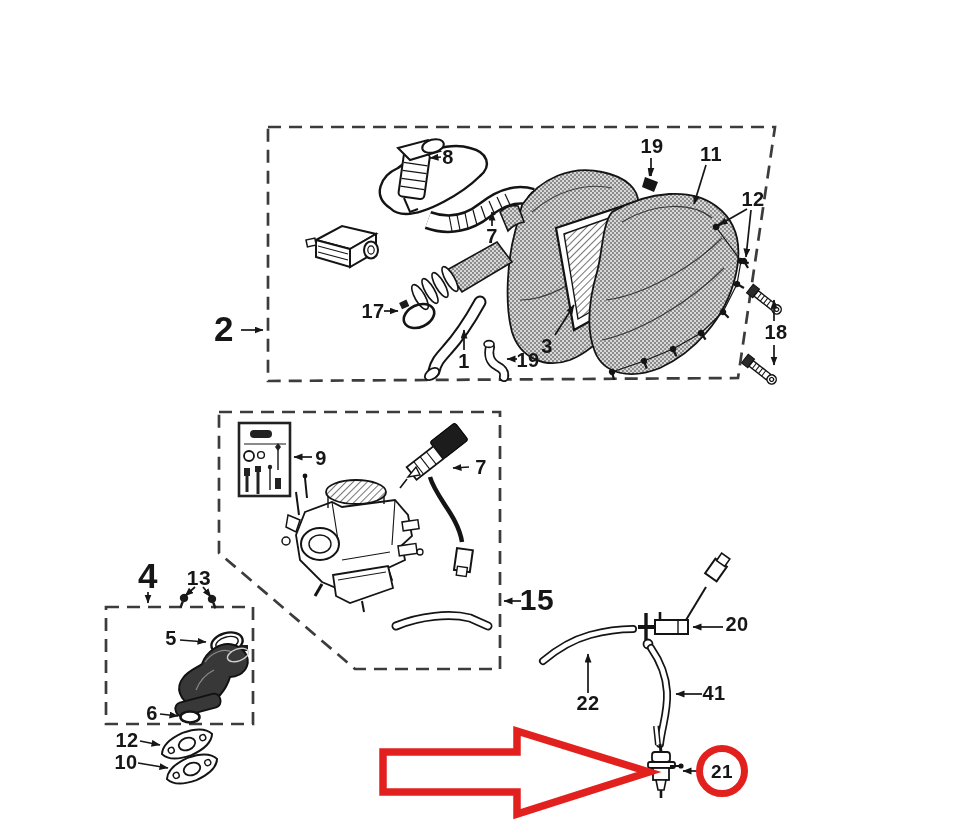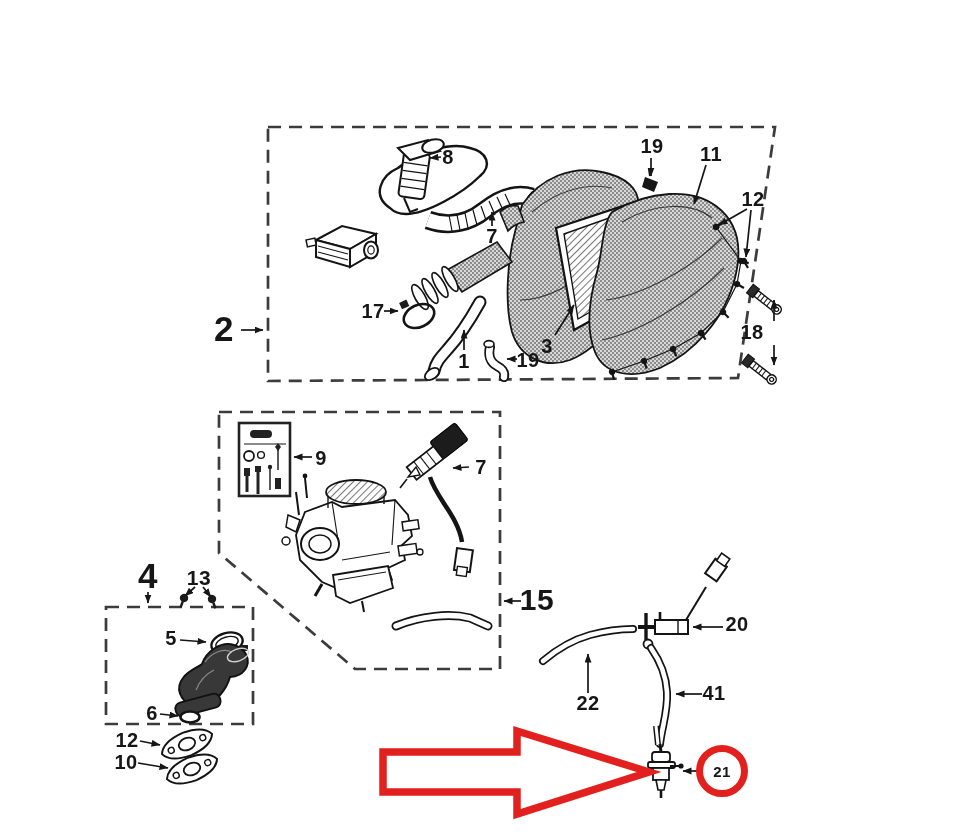--- a/index.html
+++ b/index.html
@@ -4,21 +4,21 @@
 <style>
   html,body{margin:0;padding:0;background:#fff;}
   #stage{position:relative;width:960px;height:836px;background:#fff;overflow:hidden;
          font-family:"Liberation Sans",sans-serif;}
   #art{position:absolute;left:0;top:0;}
   .lbl{position:absolute;transform:translate(-50%,-50%);font-weight:bold;color:#161616;
        font-size:20px;line-height:1;letter-spacing:.5px;white-space:nowrap;z-index:5;}
   .lbl.big{font-size:35px;}
   .lbl.mid{font-size:30px;text-align:right;}
   .lbl.sm{font-size:21px;}
-  .lbl.circled{font-size:15px;z-index:7;}
+  .lbl.circled{font-size:19px;z-index:7;}
 </style>
 </head>
 <body>
 
 <div id="stage">
 
 <svg id="art" width="960" height="836" viewBox="0 0 960 836">
   <defs>
     <marker id="ah" markerWidth="10" markerHeight="8" refX="8.5" refY="3.5" orient="auto" markerUnits="userSpaceOnUse">
       <path d="M0,0 L9,3.5 L0,7 Z" fill="#161616"></path>
@@ -343,21 +343,21 @@
 
 <div class="lbl big" style="left:224px;top:328px">2</div>
 <div class="lbl big" style="left:148px;top:575px">4</div>
 <div class="lbl mid" style="left:537px;top:600px">15</div>
 
 <div class="lbl" style="left:448px;top:157px">8</div>
 <div class="lbl" style="left:492px;top:236px">7</div>
 <div class="lbl" style="left:652px;top:146px">19</div>
 <div class="lbl" style="left:711px;top:154px">11</div>
 <div class="lbl" style="left:753px;top:199px">12</div>
-<div class="lbl" style="left:752px;top:332px">18</div>
+<div class="lbl" style="left:776px;top:332px">18</div>
 <div class="lbl" style="left:373px;top:311px">17</div>
 <div class="lbl" style="left:464px;top:361px">1</div>
 <div class="lbl" style="left:528px;top:360px">19</div>
 <div class="lbl" style="left:547px;top:346px">3</div>
 <div class="lbl" style="left:321px;top:458px">9</div>
 <div class="lbl" style="left:481px;top:467px">7</div>
 <div class="lbl sm" style="left:199px;top:577px">13</div>
 <div class="lbl" style="left:171px;top:638px">5</div>
 <div class="lbl" style="left:152px;top:713px">6</div>
 <div class="lbl" style="left:127px;top:740px">12</div>

